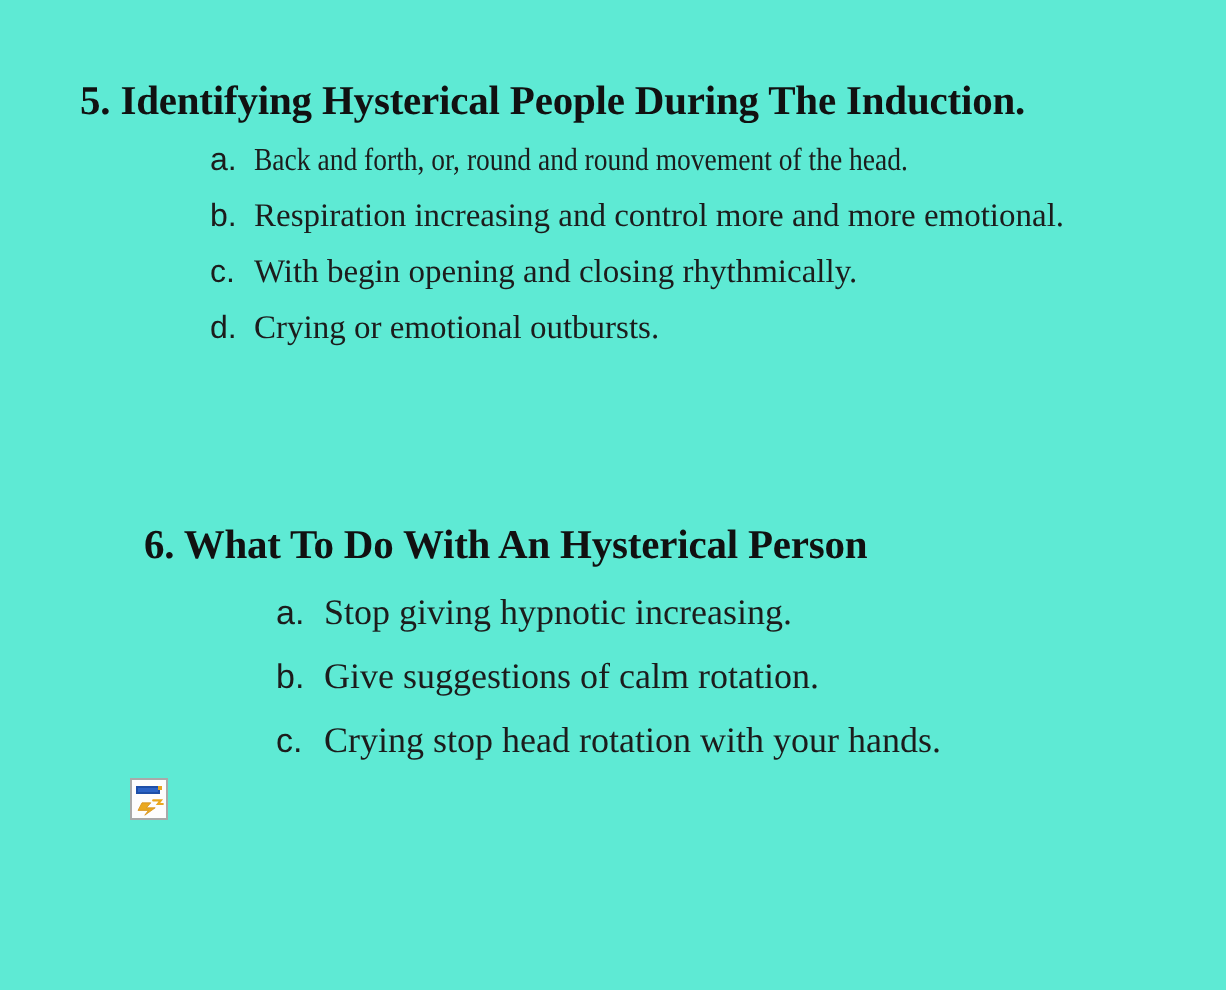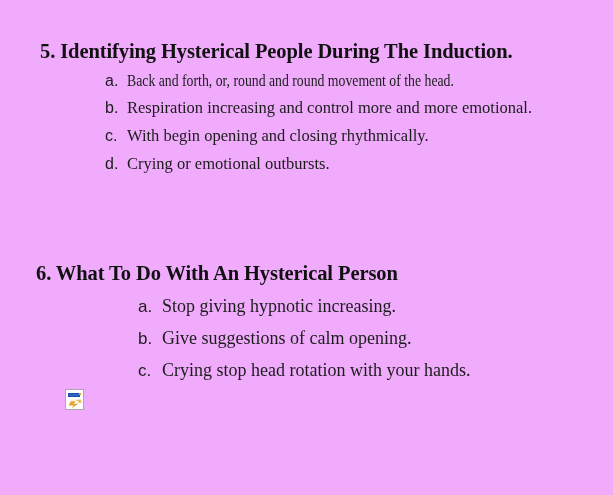--- a/index.html
+++ b/index.html
@@ -14,21 +14,21 @@
     font-family: "Liberation Serif", serif;
     color: #1a1a1a;
     overflow: hidden;
     position: relative;
   }
 
   .slide {
     position: relative;
     width: 613px;
     height: 495px;
-    background: #f0abfc;
+    background: #5eead4;
   }
 
   
   .section { position: absolute; }
 
   #section-5 { left: 0; top: 40px; width: 613px; }
   #section-6 { left: 0; top: 262px; width: 613px; }
 
   .section-heading {
     font-family: "Liberation Serif", serif;
@@ -38,21 +38,21 @@
   }
 
   #section-5 .section-heading {
     font-size: 20.5px;
     padding-left: 40px;
     letter-spacing: -0.1px;
   }
 
   #section-6 .section-heading {
     font-size: 20.5px;
-    padding-left: 36px;
+    padding-left: 72px;
     letter-spacing: -0.1px;
   }
 
   .sub-list {
     list-style: none;
     margin: 0;
     padding: 0;
   }
 
   .sub-item {
@@ -165,21 +165,21 @@
   <div class="section" id="section-6">
     <div class="section-heading">6. What To Do With An Hysterical Person</div>
 
     <ul class="sub-list">
       <li class="sub-item">
         <span class="sub-marker">a.</span>
         <span class="sub-text">Stop giving hypnotic increasing.</span>
       </li>
       <li class="sub-item">
         <span class="sub-marker">b.</span>
-        <span class="sub-text">Give suggestions of calm opening.</span>
+        <span class="sub-text">Give suggestions of calm rotation.</span>
       </li>
       <li class="sub-item">
         <span class="sub-marker">c.</span>
         <span class="sub-text">Crying stop head rotation with your hands.</span>
       </li>
     </ul>
   </div>
 
   <div id="animation-marker">
     <div class="icon-bar"></div>

